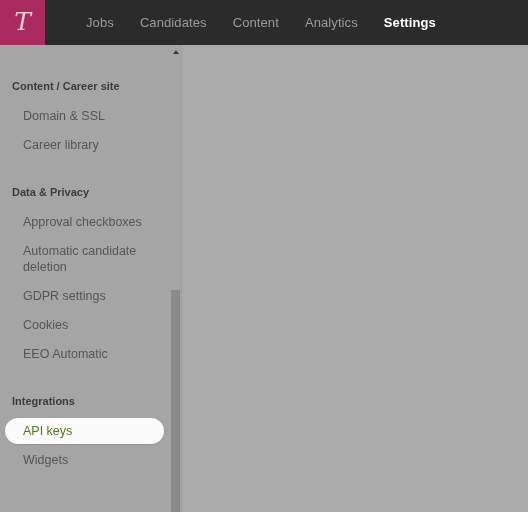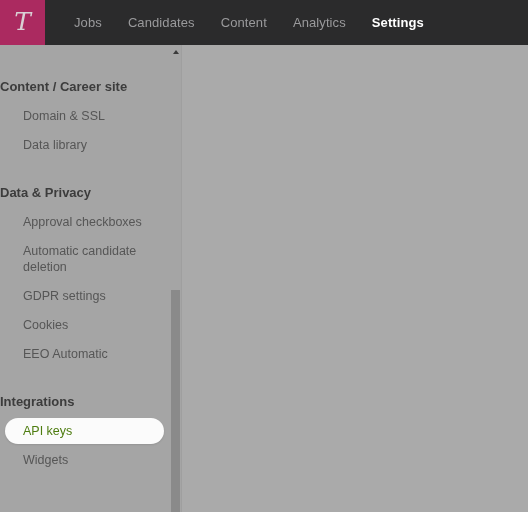--- a/index.html
+++ b/index.html
@@ -47,21 +47,21 @@
     font-size: 25px;
     line-height: 1;
     font-weight: 400;
     transform: translateY(-1px);
   }
 
   .nav {
     display: flex;
     align-items: center;
     height: 45px;
-    padding-left: 16px;
+    padding-left: 28px;
     text-align: right;
   }
   .nav-item {
     color: #9a9a9c;
     font-size: 13px;
     line-height: 45px;
     padding: 0 13px;
     white-space: nowrap;
     cursor: pointer;
     letter-spacing: 0.1px;
@@ -115,24 +115,24 @@
 
   .sidebar-inner {
     position: absolute;
     top: 0; left: 0;
     width: 169px;
     height: 467px;
     padding-top: 7px;
   }
 
   .sec-heading {
-    font-size: 13px;
+    font-size: 11px;
     font-weight: bold;
     color: #3c3c3c;
-    padding: 0 0 0 0;
+    padding: 0 0 0 12px;
     margin-top: 26px;
     margin-bottom: 8px;
     line-height: 17px;
     white-space: nowrap;
   }
 
   .nav-link {
     display: block;
     font-size: 12.5px;
     color: #565656;
@@ -221,21 +221,21 @@
   <div class="main"></div>
 
   <div class="cut-row">
     <span>Meeting rooms</span>
   </div>
 
   <div class="sidebar">
     <div class="sidebar-inner" id="sidebar-inner">
         <div class="sec-heading">Content / Career site</div>
         <div class="nav-link">Domain &amp; SSL</div>
-        <div class="nav-link">Data library</div>
+        <div class="nav-link">Career library</div>
         <div class="sec-heading">Data &amp; Privacy</div>
         <div class="nav-link">Approval checkboxes</div>
         <div class="nav-link two-line">Automatic candidate deletion</div>
         <div class="nav-link">GDPR settings</div>
         <div class="nav-link">Cookies</div>
         <div class="nav-link">EEO Automatic</div>
         <div class="sec-heading">Integrations</div>
         <div class="nav-link selected">API keys</div>
         <div class="nav-link">Widgets</div>
       </div>

